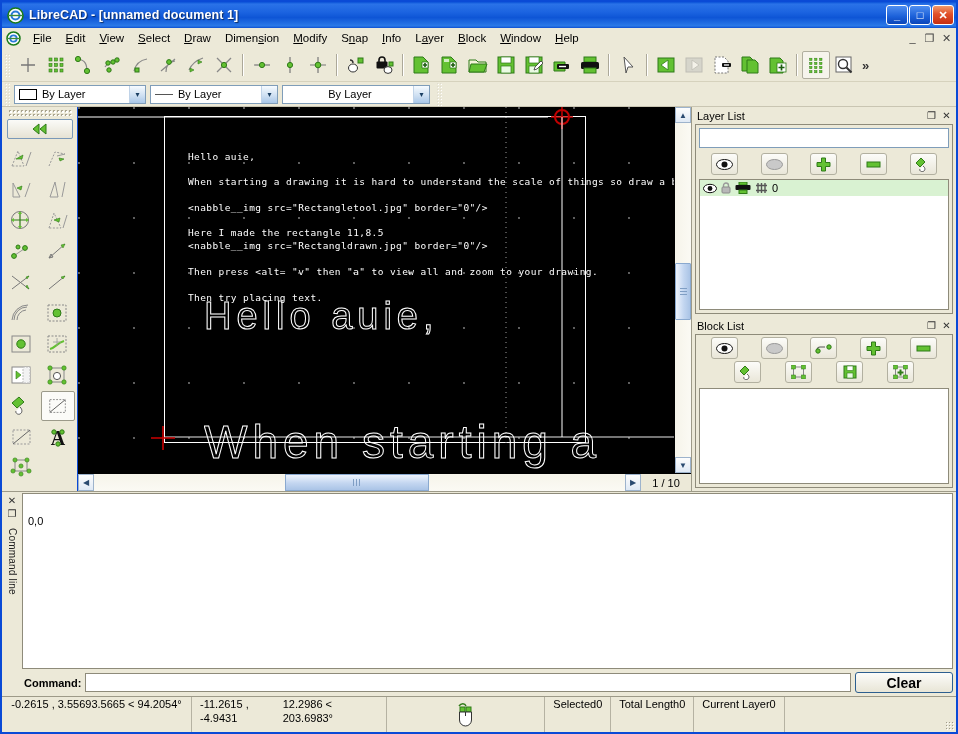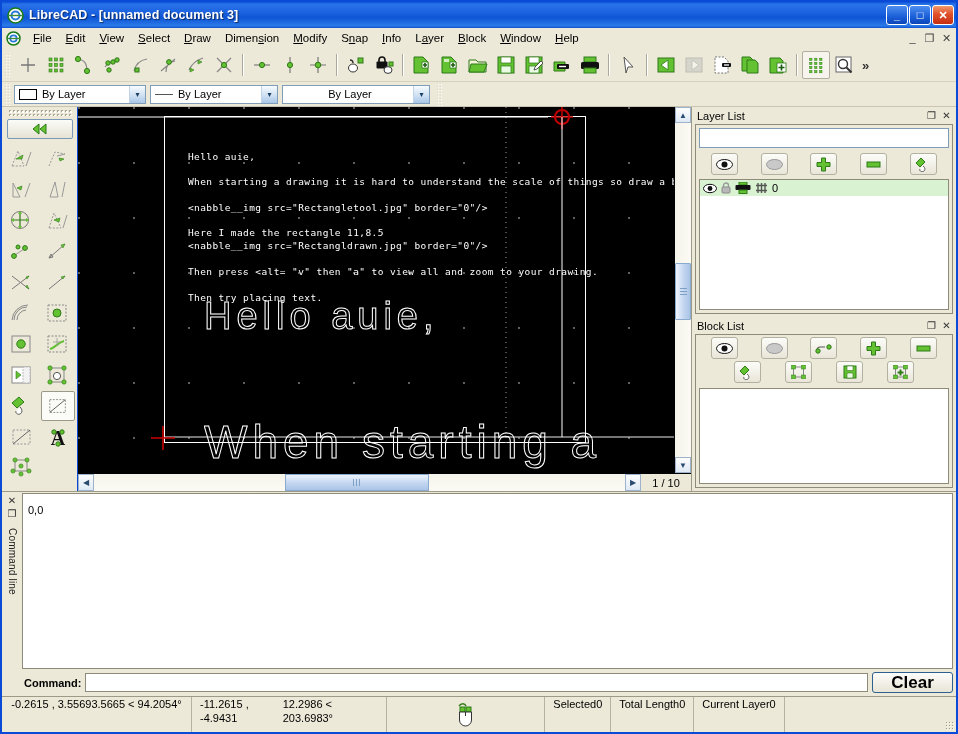--- a/index.html
+++ b/index.html
@@ -126,28 +126,28 @@
           background:linear-gradient(to bottom,#fcfcf9,#e9e6d8); display:flex; align-items:center; justify-content:center; }
   .listbox { background:#fff; border:1px solid #8e8b7a; margin:2px 3px 3px 3px; flex:1; overflow:hidden; }
   .layerrow { height:16px; background:#d9f2d2; display:flex; align-items:center; padding-left:3px; gap:4px; font-size:11px;}
 
   
   .cmdarea { height:205px; flex:0 0 205px; display:flex; background:#ece9d8; border-top:1px solid #9d9a88;}
   .cmdside { width:20px; flex:0 0 20px; display:flex; flex-direction:column; align-items:center; padding-top:2px; }
   .cmdside .xb { width:14px; height:13px; display:flex; align-items:center; justify-content:center; font-size:10px; color:#333;}
   .cmdside .vlabel { margin-top:8px; writing-mode:vertical-rl; font-size:10px; color:#222; letter-spacing:.2px;}
   .cmdmain { flex:1; display:flex; flex-direction:column; padding:1px 3px 3px 0; min-width:0; }
-  .cmdhist { flex:1; background:#fff; border:1px solid #8e8b7a; padding:10px 5px; font-size:11px;
+  .cmdhist { flex:1; background:#fff; border:1px solid #8e8b7a; padding:21px 5px; font-size:11px;
              line-height:13px; overflow:hidden; }
   .cmdinputrow { height:24px; flex:0 0 24px; display:flex; align-items:center; gap:4px; padding-top:3px;font-weight:bold; }
   .cmdlabel { font-size:11px; padding-left:2px; }
   .cmdinput { flex:1; height:19px; background:#fff; border:1px solid #8e8b7a; }
-  .clearbtn { width:81px; height:21px; border:1px solid #2d5f8f; border-radius:3px;
+  .clearbtn { width:98px; height:21px; border:1px solid #2d5f8f; border-radius:3px;
               background:linear-gradient(to bottom,#fcfcfa,#e8e5d6); display:flex; align-items:center;
-              justify-content:center; font-size:17px; }
+              justify-content:center; font-size:14px; }
 
   
   .statusbar { height:36px; flex:0 0 36px; background:#ece9d8; display:flex; align-items:stretch;
                border-top:1px solid #9d9a88; }
   .scell { display:flex; flex-direction:row; justify-content:center; padding:0 8px; font-size:11px; line-height:14px;
            border-right:1px solid #b5b2a2; }
   .scell.nb { border-right:none; }
   .scell.grow { flex:1; }
   .scell.center { align-items:center; justify-content:center; flex-direction:row; }
   .resizer { width:14px; display:flex; align-items:flex-end; justify-content:flex-end; padding:0 2px 2px 0; }
@@ -166,21 +166,21 @@
 <body>
 
 <div id="app">
 
   <div class="titlebar">
     <svg class="tlogo" viewBox="0 0 17 17">
       <circle cx="8.5" cy="8.5" r="7.5" fill="#fff" stroke="#1a7a1a" stroke-width="1.6"></circle>
       <circle cx="8.5" cy="8.5" r="4" fill="none" stroke="#2a7ad8" stroke-width="2"></circle>
       <path d="M2 8.5h13" stroke="#3a8a3a" stroke-width="1.4"></path>
     </svg>
-    <span class="ttext">LibreCAD - [unnamed document 3]</span>
+    <span class="ttext">LibreCAD - [unnamed document 1]</span>
     <span class="spacer"></span>
     <div class="wbtn">
       <span class="glyph">_</span>
     </div>
     <div class="wbtn">
       <span class="glyph">□</span>
     </div>
     <div class="wbtn close">
       <span class="glyph">✕</span>
     </div>

